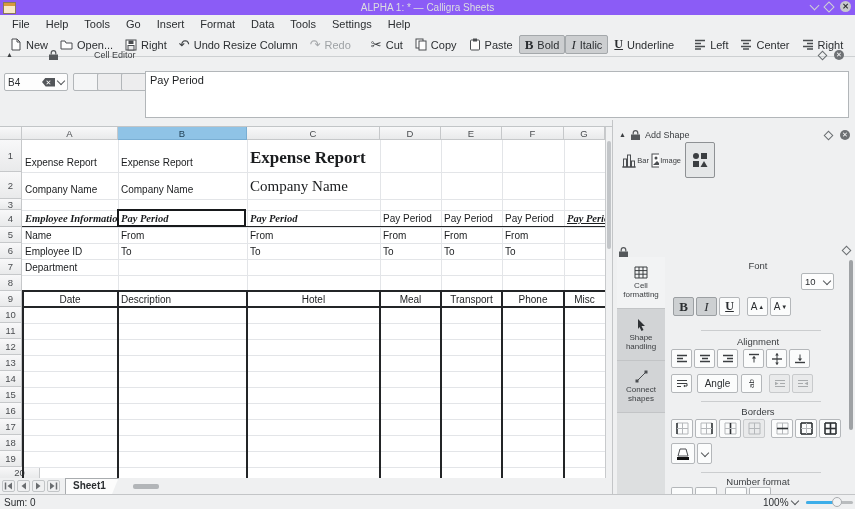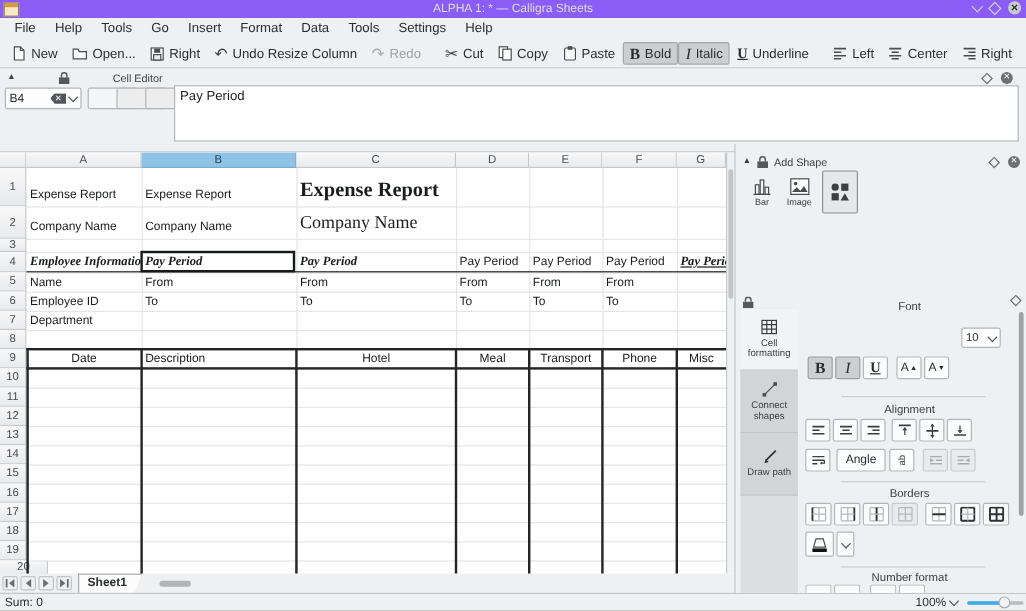--- a/index.html
+++ b/index.html
@@ -61,21 +61,21 @@
   .tabbar{left:0;top:478px;width:612px;height:16px;display:flex;align-items:center;gap:2px;padding-left:2px;}
   .navb{width:13px;height:12px;background:#eff0f1;border:1px solid #c2c5c7;border-radius:2px;display:flex;align-items:center;justify-content:center;box-sizing:border-box;}
   .sheettab{height:15px;background:#fcfcfc;border:1px solid #a9acaf;border-bottom:none;font-size:10px;font-weight:bold;padding:1px 12px 0 7px;margin-left:3px;clip-path:polygon(0 0,100% 0,calc(100% - 7px) 100%,0 100%);}
   .hthumb{width:26px;height:5px;border-radius:2px;background:#b2b5b8;margin-left:12px;}
   .statusbar{left:0;top:494px;width:855px;height:15px;border-top:1px solid #c3c5c7;font-size:10px;display:flex;align-items:center;box-sizing:border-box;}
   .slider-track{position:absolute;left:806px;top:501px;width:47px;height:3px;background:#b9bcbe;border-radius:2px;}
   .slider-fill{position:absolute;left:806px;top:501px;width:30px;height:3px;background:#3daee9;border-radius:2px;}
   .slider-knob{position:absolute;left:832px;top:497px;width:10px;height:10px;border-radius:50%;background:#f2f3f4;border:1px solid #a9acaf;box-sizing:border-box;}
   
   .rpanel{left:612px;top:120px;width:243px;height:374px;background:#eff0f1;border-left:1px solid #c3c5c7;box-sizing:border-box;}
-  .shapebtn{position:absolute;display:flex;flex-direction:column;align-items:center;justify-content:center;gap:1px;font-size:7.5px;color:#3b3e41;}
+  .shapebtn{position:absolute;display:flex;flex-direction:row;align-items:center;justify-content:center;gap:1px;font-size:7.5px;color:#3b3e41;}
   .shapebtn.sel{border:1px solid #8e9194;border-radius:2px;background:#e5e7e8;}
   .tabstrip{position:absolute;left:4px;top:137px;width:48px;height:237px;background:#dddfe0;}
   .ptab{width:48px;height:52px;background:#d2d4d6;border-bottom:1px solid #c2c4c6;display:flex;flex-direction:column;align-items:center;justify-content:center;gap:2px;font-size:8px;color:#3b3e41;text-align:center;line-height:1.15;box-sizing:border-box;}
   .ptab.active{background:#f2f3f4;}
   .sect{position:absolute;left:52px;width:186px;text-align:center;font-size:9.5px;color:#3b3e41;}
   .pdiv{position:absolute;left:88px;width:120px;height:1px;background:#cbcdcf;}
   .pbtn{position:absolute;width:21px;height:19px;background:#fbfcfc;border:1px solid #b4b7ba;border-radius:2px;display:flex;align-items:center;justify-content:center;font-size:11px;box-sizing:border-box;}
   .pbtn.pressed{background:#cdd0d2;border-color:#9b9fa2;}
   .pbtn.disabled{background:#e9eaeb;border-color:#c8cacc;color:#a8abad;}
   .pscroll{position:absolute;right:2px;top:140px;width:4px;height:170px;background:#9fa2a5;border-radius:2px;}
@@ -193,21 +193,21 @@
       <svg width="12" height="11">
           <path d="M1 1.5h10M1 4.5h10M1 7.5h5" stroke="#4a4d50" stroke-width="1.3"></path>
           <path d="M11 4.5v2.5h-3" fill="none" stroke="#4a4d50"></path>
           <path d="M9 5.5L7 7l2 1.5z" fill="#4a4d50"></path>
         </svg>
       </div>
     <div class="tsep"></div>
 
   </div>
 
-  <div class="ab dockhead" style="left:6px;top:59px;width:843px;height:11px;gap:36px;">
+  <div class="ab dockhead" style="left:6px;top:49px;width:843px;height:11px;gap:36px;">
     <span class="tri">▲</span>
     <svg width="9" height="10">
         <rect y="4.5" width="9" height="5.5" fill="#55585b"></rect>
         <path d="M2.2 4.5V3a2.3 2.3 0 0 1 4.6 0v1.5" stroke="#55585b" fill="none" stroke-width="1.2"></path>
       </svg>
     <span>Cell Editor</span>
     <div class="dockbtns">
       <div class="fdia"></div>
       <div class="dclose">✕</div>
     </div>
@@ -425,37 +425,36 @@
     </div>
 
     <div class="tabstrip">
       <div class="ptab active">
         <svg width="14" height="13">
             <path d="M1 1h12v11H1zM1 4.6h12M1 8.2h12M5 1v11M9 1v11" fill="none" stroke="#3b3e41"></path>
           </svg>
         <span>Cell formatting</span>
       </div>
       <div class="ptab">
+        <svg width="12" height="13">
+            <path d="M3 1l7 7H6.5l2 4-2 1-2-4L3 11z" fill="#2e3134"></path>
+          </svg>
+        <span>Shape handling</span>
+      </div>
+      <div class="ptab">
         <svg width="13" height="13">
             <path d="M2.5 10.5l8-8" stroke="#4a4d50"></path>
             <rect x="0.5" y="9.5" width="3" height="3" fill="#4a4d50"></rect>
             <rect x="9.5" y="0.5" width="3" height="3" fill="#4a4d50"></rect>
           </svg>
         <span>Connect shapes</span>
       </div>
-      <div class="ptab">
-        <svg width="13" height="13">
-            <path d="M11.5 1.5l-8 8" stroke="#2e3134" stroke-width="1.4"></path>
-            <path d="M2 12l1-3.5L5.5 11z" fill="#2e3134"></path>
-          </svg>
-        <span>Draw path</span>
-      </div>
-    </div>
-
-    <div class="sect" style="top:130px;">Font</div>
+    </div>
+
+    <div class="sect" style="top:140px;">Font</div>
     <div class="combo" style="position:absolute;left:188px;top:153px;width:33px;height:17px;font-size:9.5px;gap:3px;">
       <span style="flex:1;">10</span>
       <span class="chev"></span>
     </div>
     <div class="pbtn pressed" style="left:60px;top:177px;">
         <span class="bld">B</span>
       </div>
     <div class="pbtn pressed" style="left:83px;top:177px;">
         <span class="itl">I</span>
       </div>

